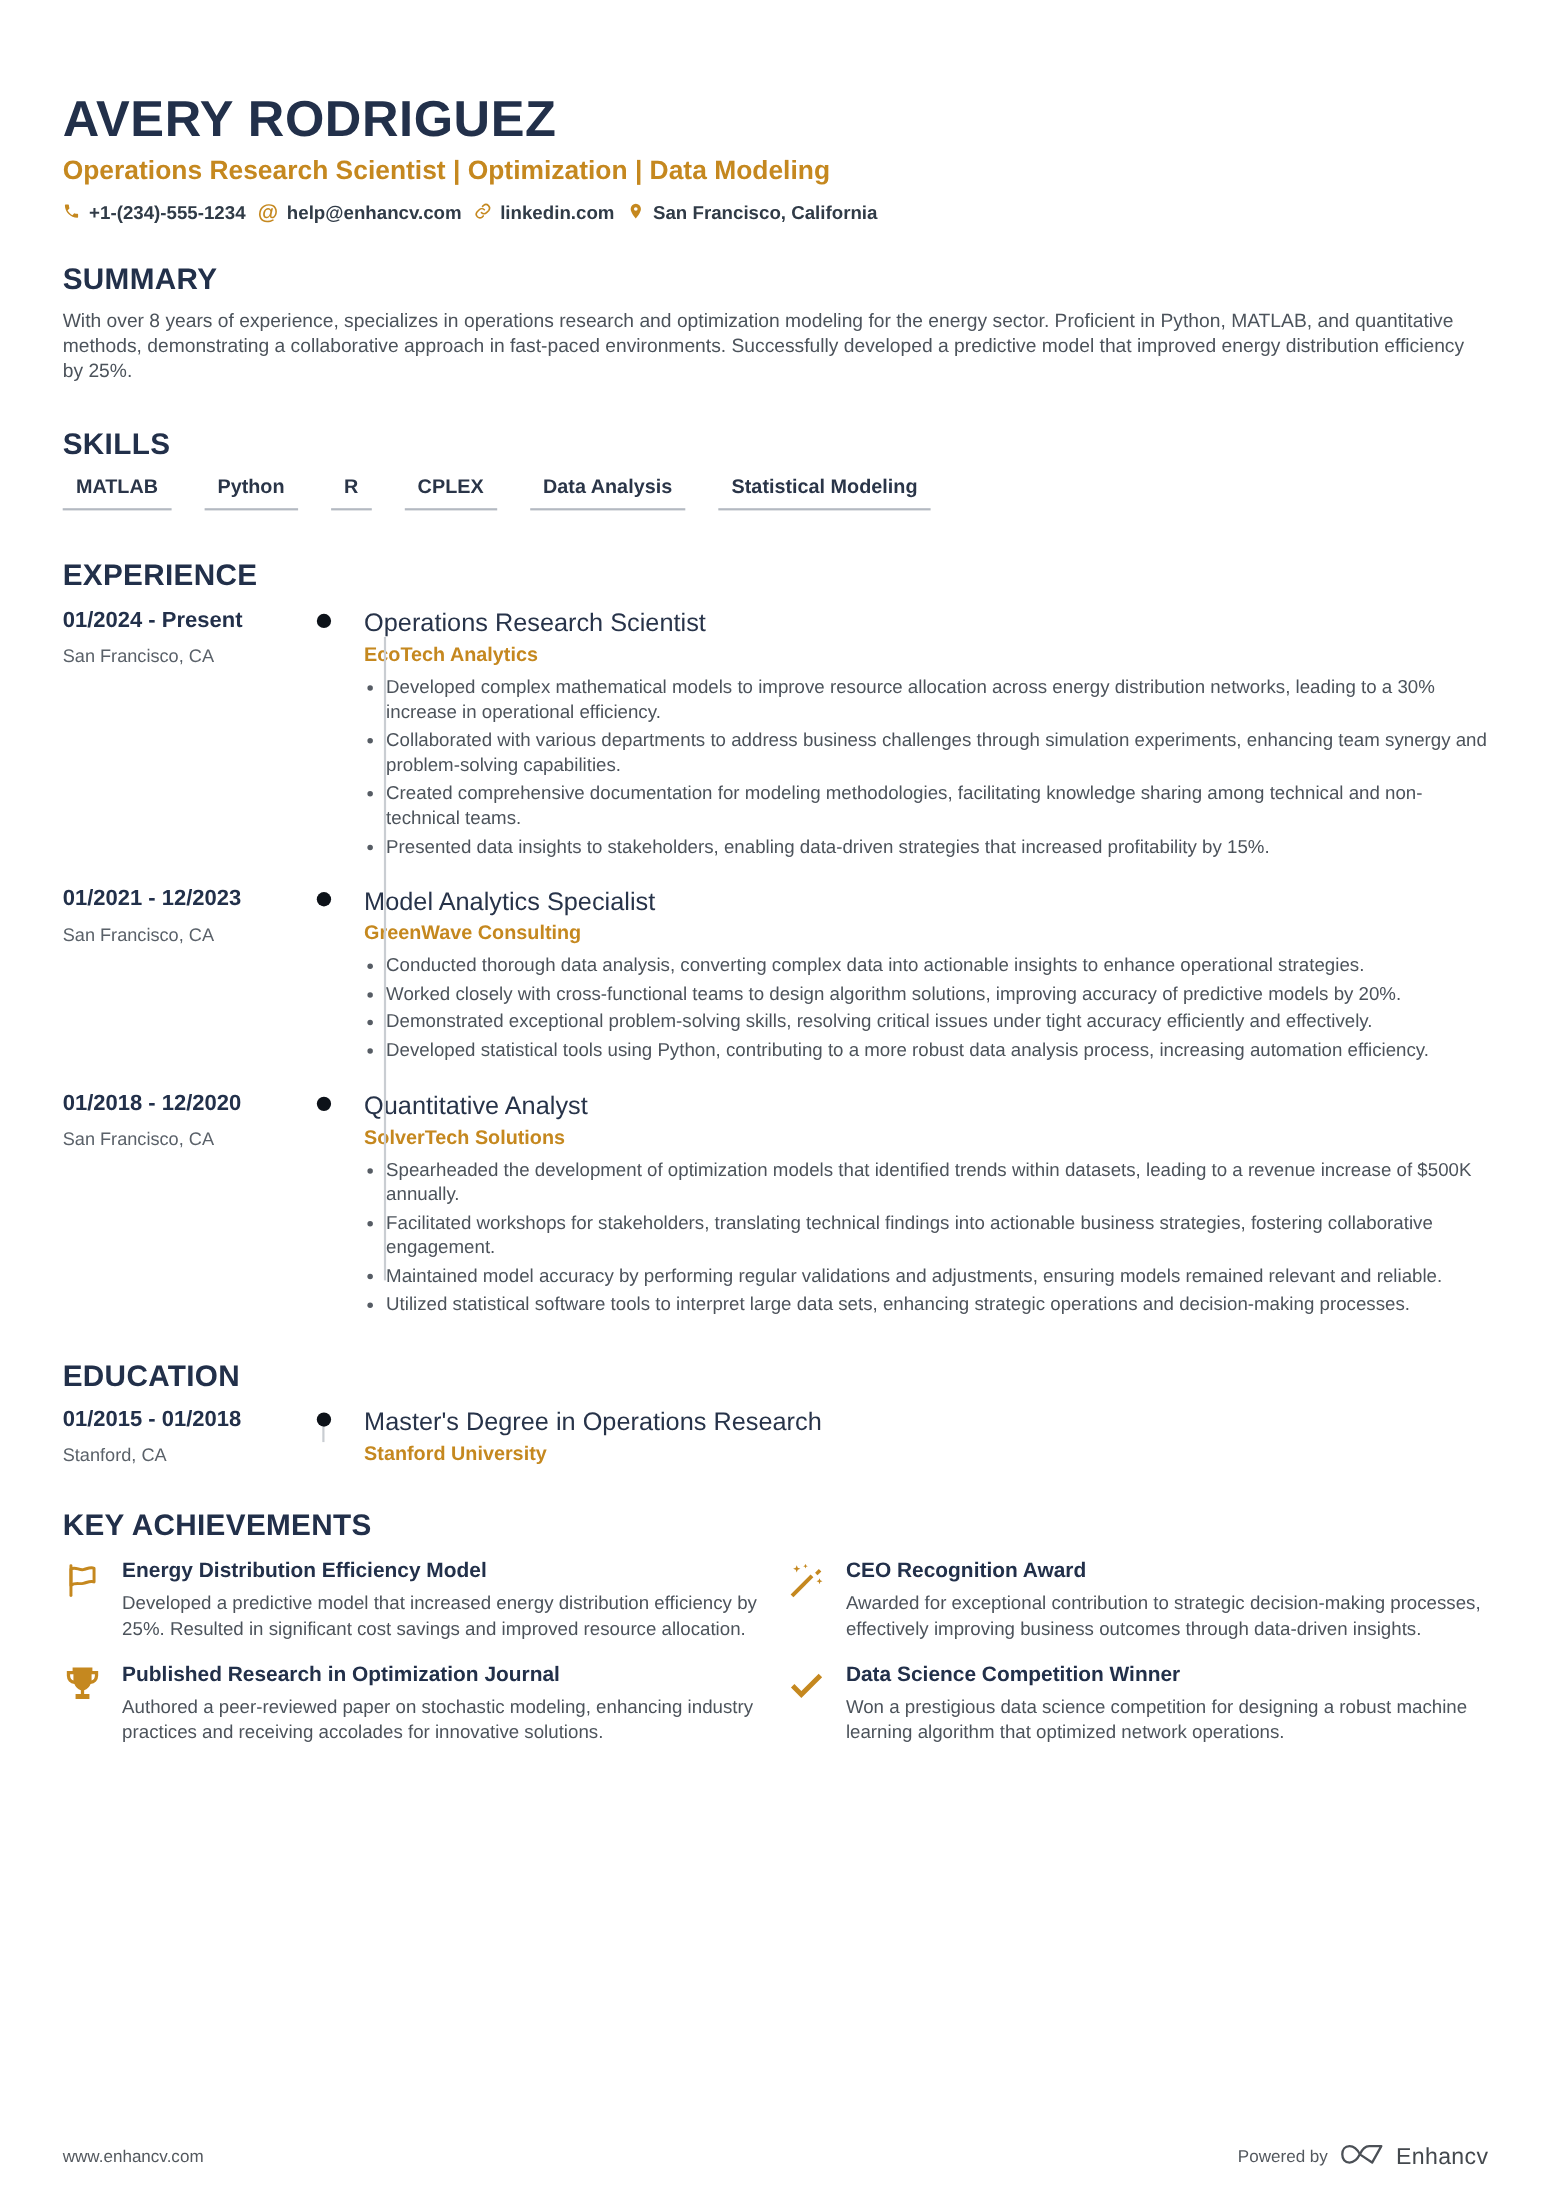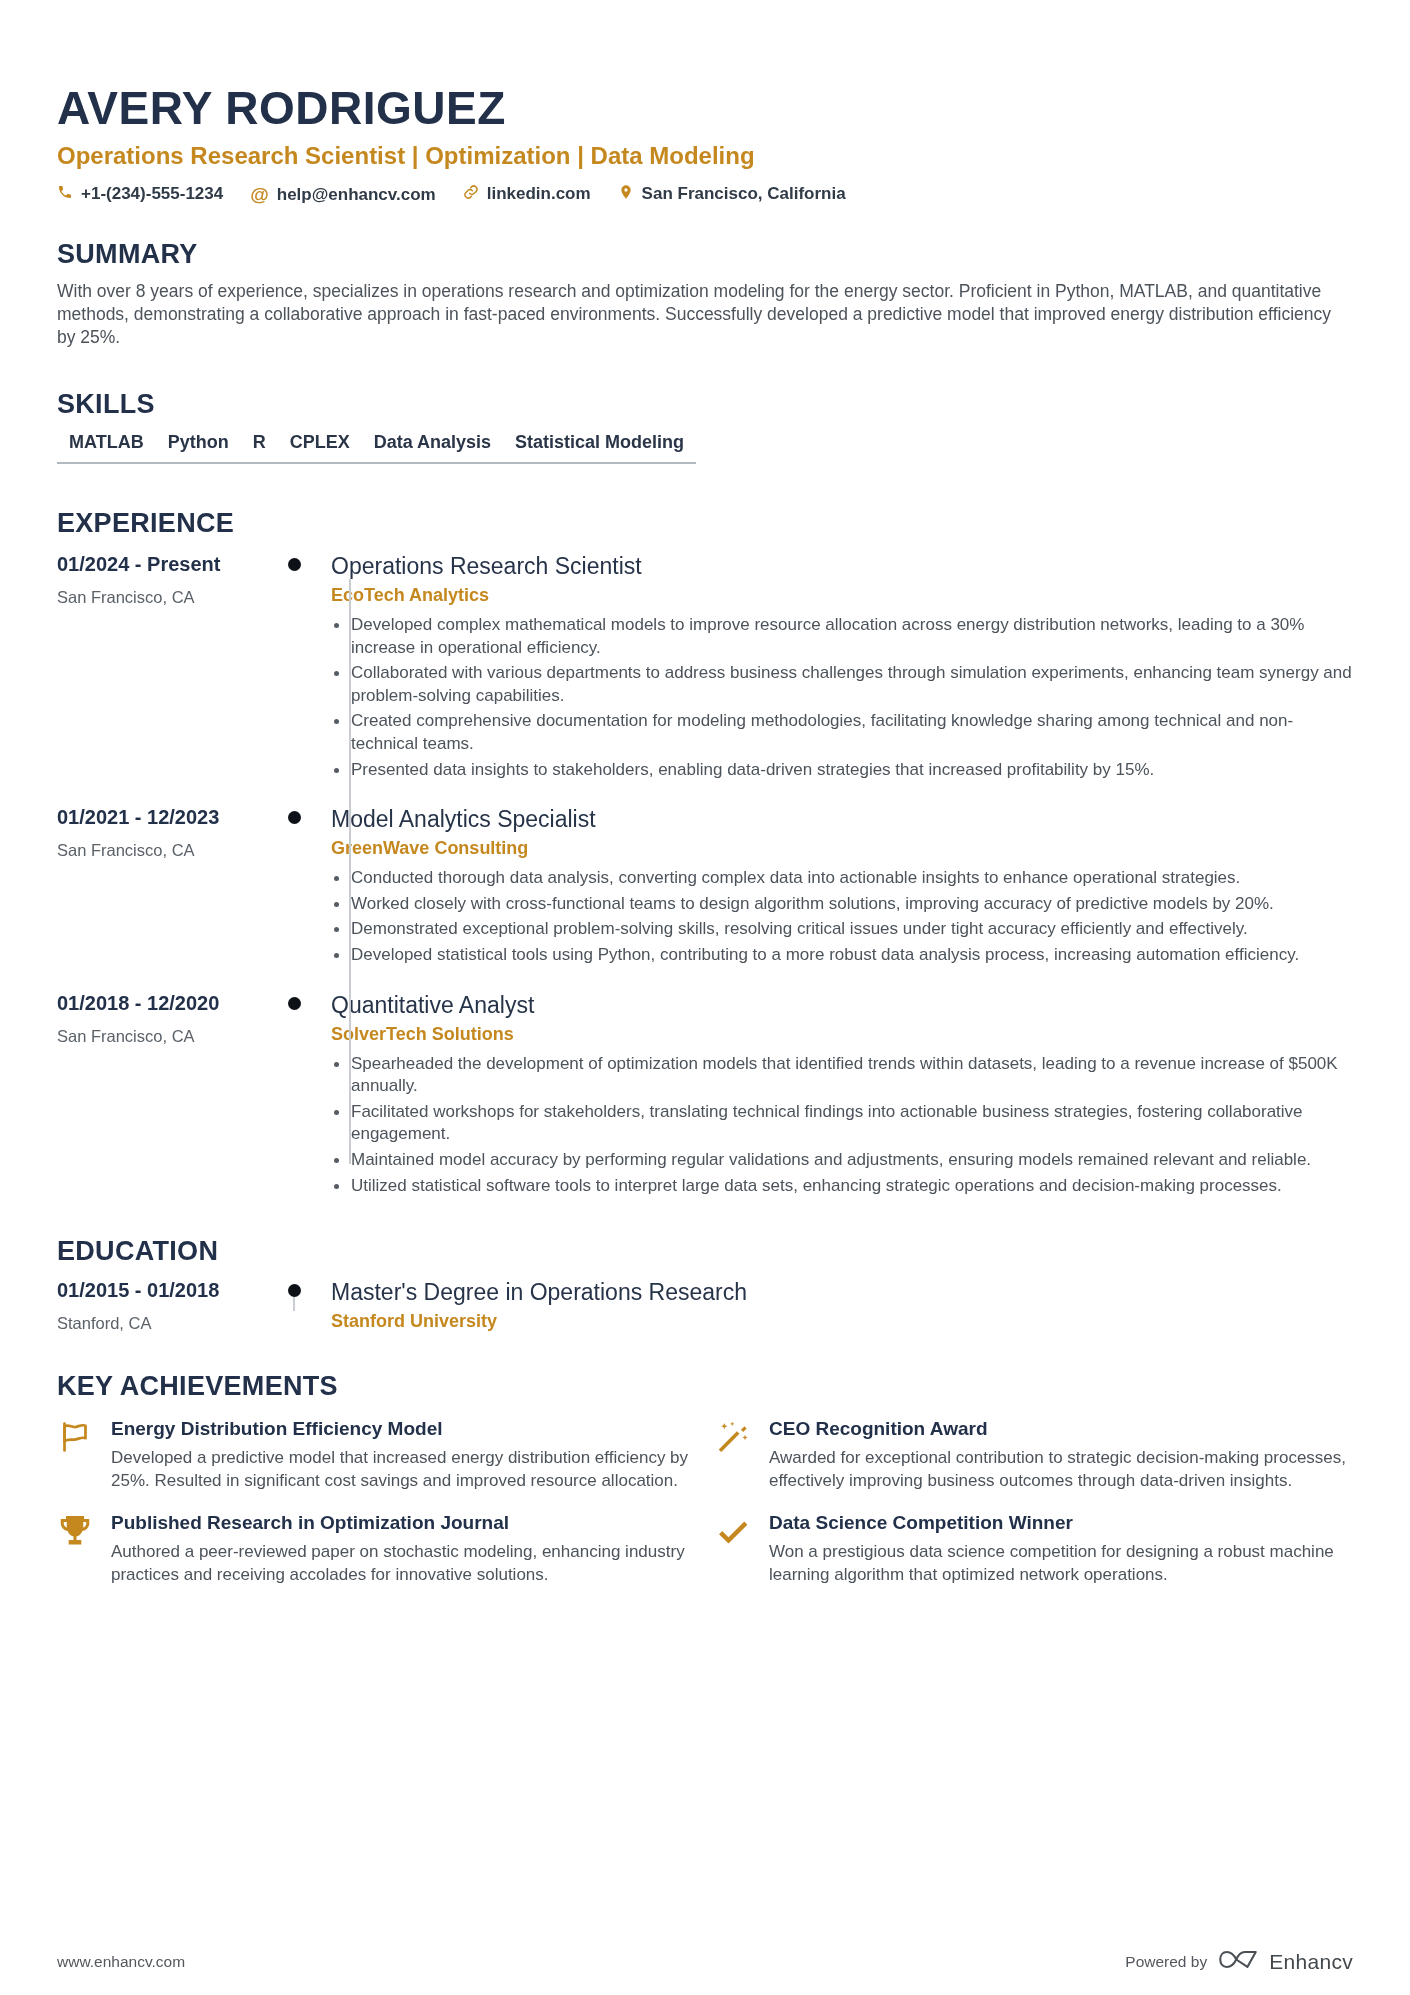--- a/index.html
+++ b/index.html
@@ -7,35 +7,35 @@
   body {
     width:1410px; height:1995px; background:#ffffff;
     font-family:"Liberation Sans", sans-serif;
     color:#22304A; position:relative; overflow:hidden;
   }
   .page { width:100%; height:100%; padding:64px 57px 0; position:relative;margin-top:20px; }
 
   
   .name { margin:0; font-size:46px; line-height:1.08; font-weight:700; color:#22304A; letter-spacing:.5px; }
   .headline { margin-top:8px; font-size:24px; font-weight:700; color:#C5881F; }
-  .contacts { display:flex; align-items:flex-end; gap:27px; margin-top:14px; }
+  .contacts { display:flex; align-items:flex-start; gap:11px; margin-top:14px; }
   .contact { display:flex; align-items:center; gap:8px; font-size:17px; font-weight:600; color:#303B47; }
   .at-glyph { color:#C5881F; font-weight:700; font-size:19px; line-height:1; }
 
   
   .sec-h { margin:0; font-size:27px; font-weight:700; color:#22304A; letter-spacing:.3px; }
   .m-summary { margin-top:34px; }
   .m-skills  { margin-top:40px; }
   .m-exp     { margin-top:44px; }
   .m-edu     { margin-top:36px; }
   .m-ach     { margin-top:38px; }
 
   .summary-text { margin:10px 0 0; font-size:17.5px; line-height:1.32; color:#4C535B; }
 
-  .skills-row { display:flex; margin-top:12px; }
+  .skills-row { display:flex; gap:30px; margin-top:12px; }
   .skill { font-size:18px; font-weight:700; color:#2A3548; padding:0 12px 9px; border-bottom:2px solid #B3B9C1; }
 
   
   .jobs { position:relative; margin-top:14px; }
   .jobs::before { content:""; position:absolute; left:292px; top:26px; bottom:36px; width:2px; background:#C9CDD2; }
   .entry { display:grid; grid-template-columns:200px 74px 1fr; margin-bottom:22px; }
   .entry:last-child { margin-bottom:0; }
   .dates { font-size:20px; font-weight:700; color:#22304A; }
   .loc { font-size:16.5px; color:#5A6169; margin-top:12px; }
   .tl { position:relative; }

